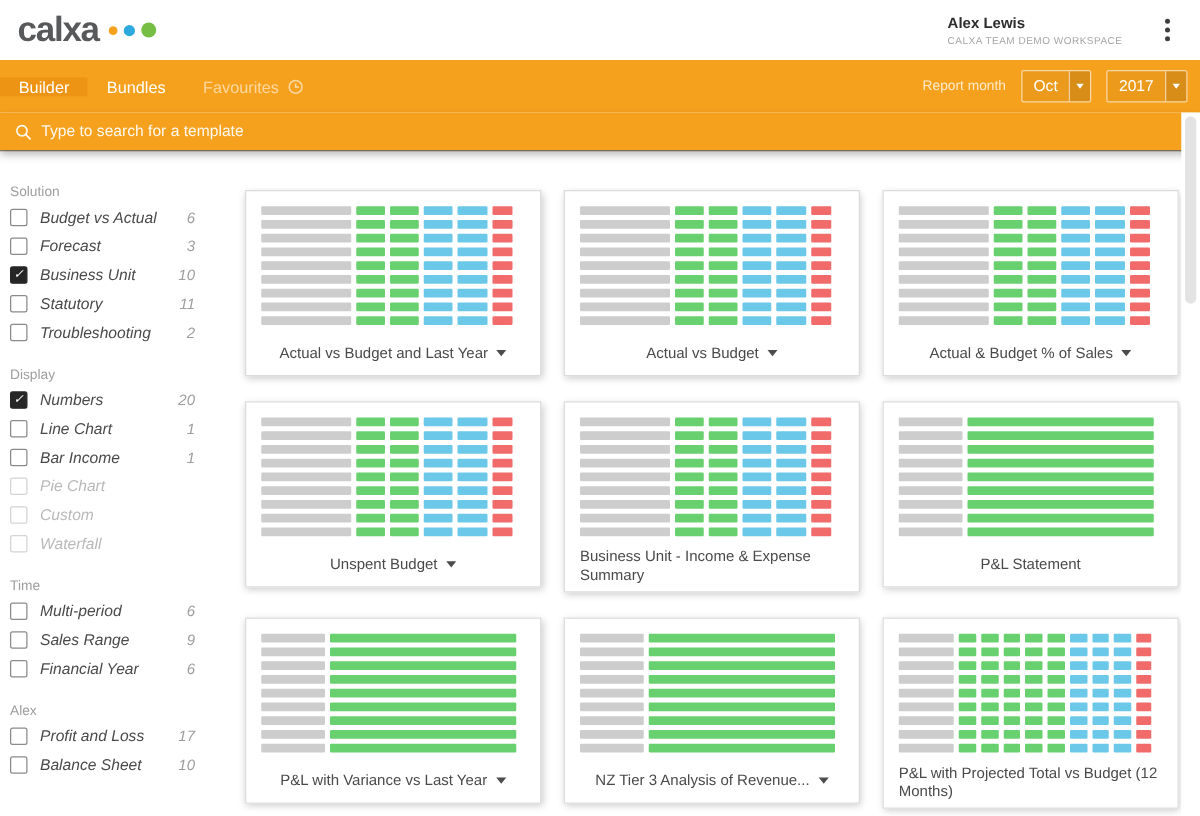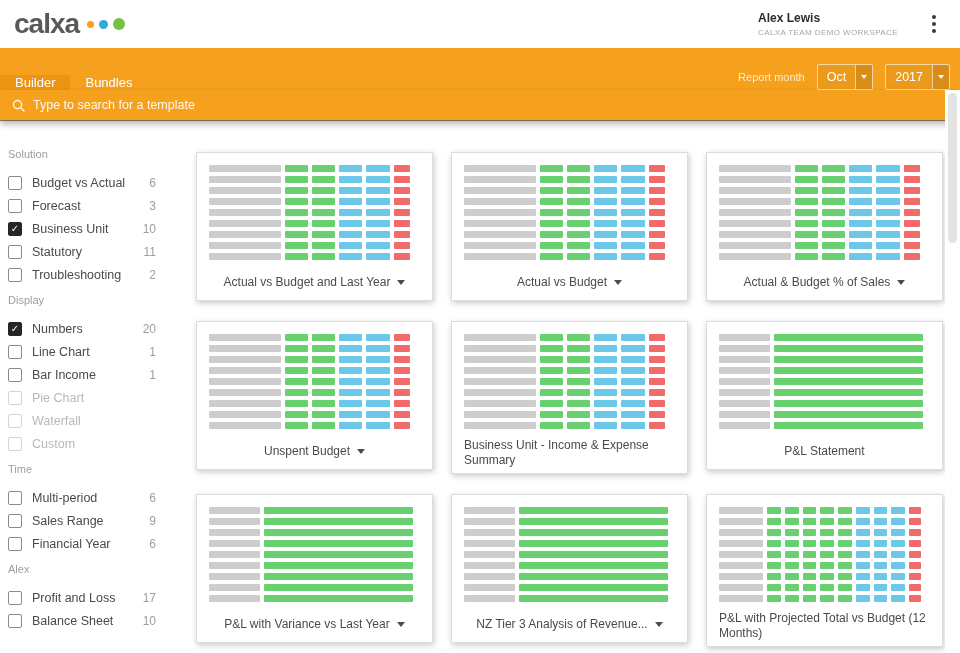--- a/index.html
+++ b/index.html
@@ -20,21 +20,21 @@
   .nav-item { position:relative; display:flex; align-items:center; font-size:13.5px; color:#4a4a4a; cursor:pointer; }
   .nav-item.active .nav-label { font-weight:700; color:#1d1d1d; }
   .nav-dot { position:absolute; bottom:3px; left:50%; transform:translateX(-50%); width:7px; height:7px; border-radius:50%; background:var(--orange,#F5A11E); }
   .user { margin-left:auto; cursor:pointer; padding-right:26px; }
   .user-name { font-size:12px; font-weight:700; color:#2d2d2d; }
   .user-ws { font-size:8px; color:#a5a5a5; letter-spacing:0.4px; margin-top:3px; }
   .kebab { display:flex; flex-direction:column; gap:3px; padding:5px 8px; cursor:pointer; margin-right:6px; }
   .kebab span { width:4px; height:4px; border-radius:50%; background:#3c3c3c; }
 
   
-  .tabbar { height:42px; background:var(--orange,#F5A11E); display:flex; align-items:flex-end; padding-right:10px; }
+  .tabbar { height:42px; background:var(--orange,#F5A11E); display:flex; align-items:center; padding-right:10px; }
   .tabs { display:flex; align-items:stretch; }
   .tab { display:flex; align-items:center; gap:7px; padding:0 15px; font-size:13px; color:#fff; cursor:pointer; }
   .tab.active { background:var(--orange-active-tab,#ED9414); }
   .tab.disabled { color:rgba(255,249,238,0.62); }
   .clock-wrap { display:flex; align-items:center; }
   .tab-right { margin-left:auto; display:flex; align-items:center; gap:12px; }
   .rm-label { color:rgba(255,243,221,0.9); font-size:11px; }
   .dropdown { display:flex; align-items:stretch; height:26px; border:1px solid rgba(255,255,255,0.6); border-radius:2px; background:rgba(0,0,0,0.04); color:#fff; font-size:12.5px; cursor:pointer; }
   .dd-value { display:flex; align-items:center; padding:0 9px; }
   .dd-caret { width:17px; display:flex; align-items:center; justify-content:center; border-left:1px solid rgba(255,255,255,0.6); background:rgba(0,0,0,0.08); }
@@ -45,21 +45,21 @@
                box-shadow:0 1px 0 rgba(55,35,0,0.55), 0 4px 7px rgba(0,0,0,0.30); }
   .search-input { flex:1; background:transparent; border:none; outline:none; color:#fff; font-size:12.5px; margin-left:8px; font-family:inherit; }
   .search-input::placeholder { color:rgba(255,255,255,0.93); opacity:1; }
 
   
   .content { display:flex; height:533px; background:#fff; }
 
   .sidebar { flex:0 0 182px; padding:28px 26px 0 8px; }
   .fgroup { margin-bottom:12px; }
   .fgroup-title { font-size:11px; color:#9e9e9e; margin-bottom:6px; line-height:13px; }
-  .fitem { display:flex; align-items:flex-end; height:23px; cursor:pointer; }
+  .fitem { display:flex; align-items:flex-start; height:23px; cursor:pointer;font-style:italic; }
   .cb { width:14px; height:14px; border:1px solid #8a8a8a; border-radius:2px; display:flex; align-items:center; justify-content:center; font-size:10px; line-height:1; color:#fff; flex:none; }
   .cb.checked { background:#262626; border-color:#262626; }
   .fitem.disabled .cb { border-color:#d4d4d4; }
   .fitem-label { font-size:12.5px; color:#4a4a4a; margin-left:10px; white-space:nowrap; }
   .fitem.disabled .fitem-label { color:#b9b9b9; }
   .fitem-count { margin-left:auto; font-size:12px; color:#9e9e9e; }
 
   .cards { flex:1; padding:32px 8px 0 14px; display:grid; grid-template-columns:repeat(3, 237px); column-gap:18px; row-gap:20px; align-content:start; align-items:start; }
   .card { position:relative; background:#fff; border:1px solid #dcdcdc; padding:12px 12px 5px; box-shadow:1px 2px 6px rgba(0,0,0,0.22); cursor:pointer; }
   .card::before { content:""; position:absolute; left:7px; right:-4px; top:-5px; bottom:9px; background:#fff; border:1px solid #e0e0e0; transform:rotate(1.7deg); z-index:-1; box-shadow:1px 1px 3px rgba(0,0,0,0.10); }
@@ -101,20 +101,29 @@
   </header>
 
   <div class="tabbar">
     <div class="tabs">
         <div class="tab active">
           <span class="tab-label">Builder</span>
         </div>
         <div class="tab">
           <span class="tab-label">Bundles</span>
         </div>
+        <div class="tab disabled">
+          <span class="tab-label">Favourites</span>
+          <span class="clock-wrap">
+            <svg width="13" height="13" viewBox="0 0 14 14">
+              <circle cx="7" cy="7" r="5.5" fill="none" stroke="currentColor" stroke-width="1.4"></circle>
+              <path d="M7 4v3.2h2.7" fill="none" stroke="currentColor" stroke-width="1.4"></path>
+            </svg>
+          </span>
+        </div>
       </div>
     <div class="tab-right">
       <span class="rm-label">Report month</span>
       <div class="dropdown">
         <span class="dd-value">Oct</span>
         <span class="dd-caret"></span>
       </div>
       <div class="dropdown">
         <span class="dd-value">2017</span>
         <span class="dd-caret"></span>
@@ -177,26 +186,26 @@
             <span class="fitem-label">Bar Income</span>
             <span class="fitem-count">1</span>
           </div>
           <div class="fitem disabled">
             <span class="cb"></span>
             <span class="fitem-label">Pie Chart</span>
             <span class="fitem-count"></span>
           </div>
           <div class="fitem disabled">
             <span class="cb"></span>
+            <span class="fitem-label">Custom</span>
+            <span class="fitem-count"></span>
+          </div>
+          <div class="fitem disabled">
+            <span class="cb"></span>
             <span class="fitem-label">Waterfall</span>
-            <span class="fitem-count"></span>
-          </div>
-          <div class="fitem disabled">
-            <span class="cb"></span>
-            <span class="fitem-label">Custom</span>
             <span class="fitem-count"></span>
           </div>
         </div>
         <div class="fgroup">
           <div class="fgroup-title">Time</div>
           <div class="fitem">
             <span class="cb"></span>
             <span class="fitem-label">Multi-period</span>
             <span class="fitem-count">6</span>
           </div>

